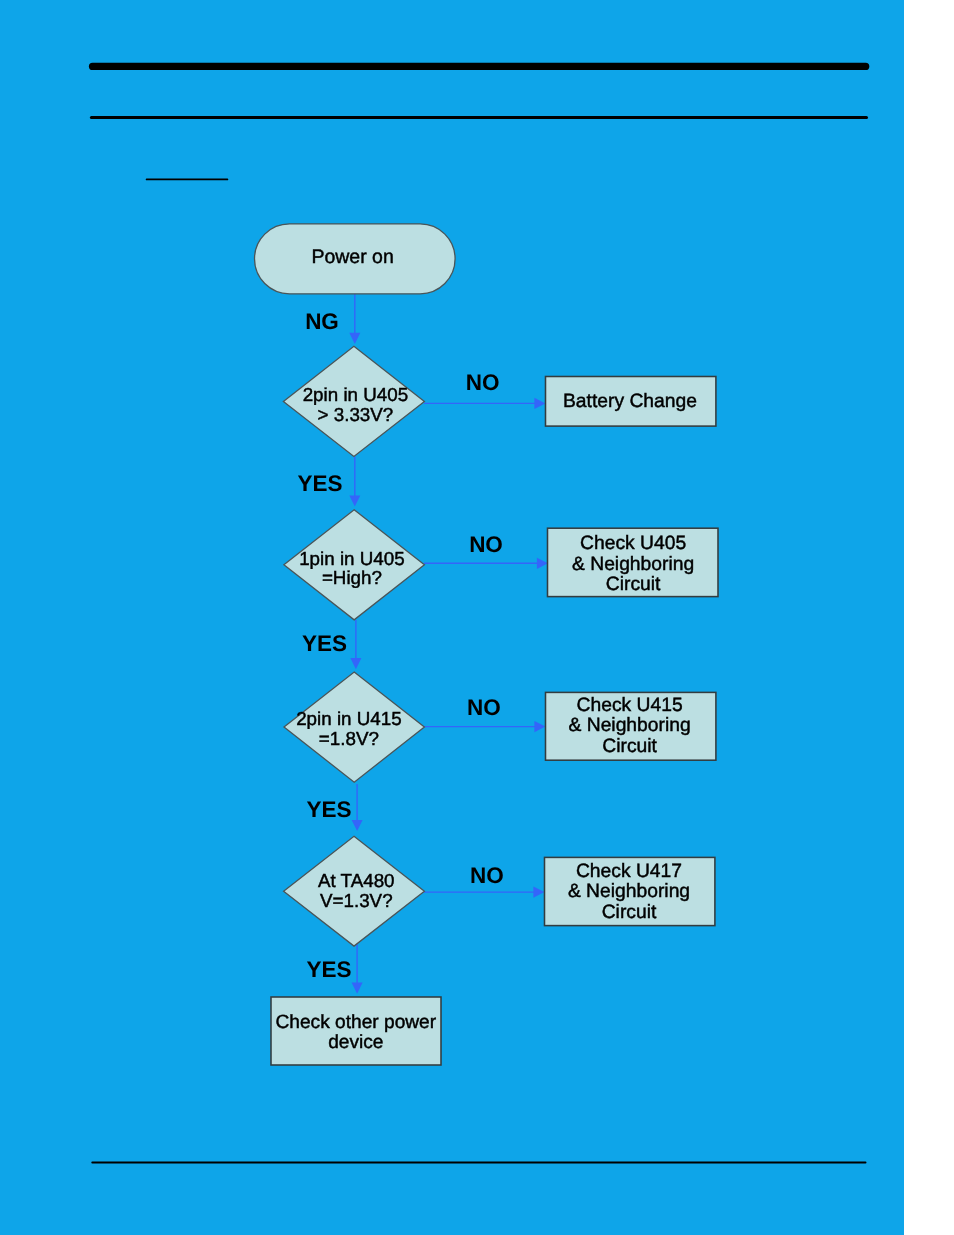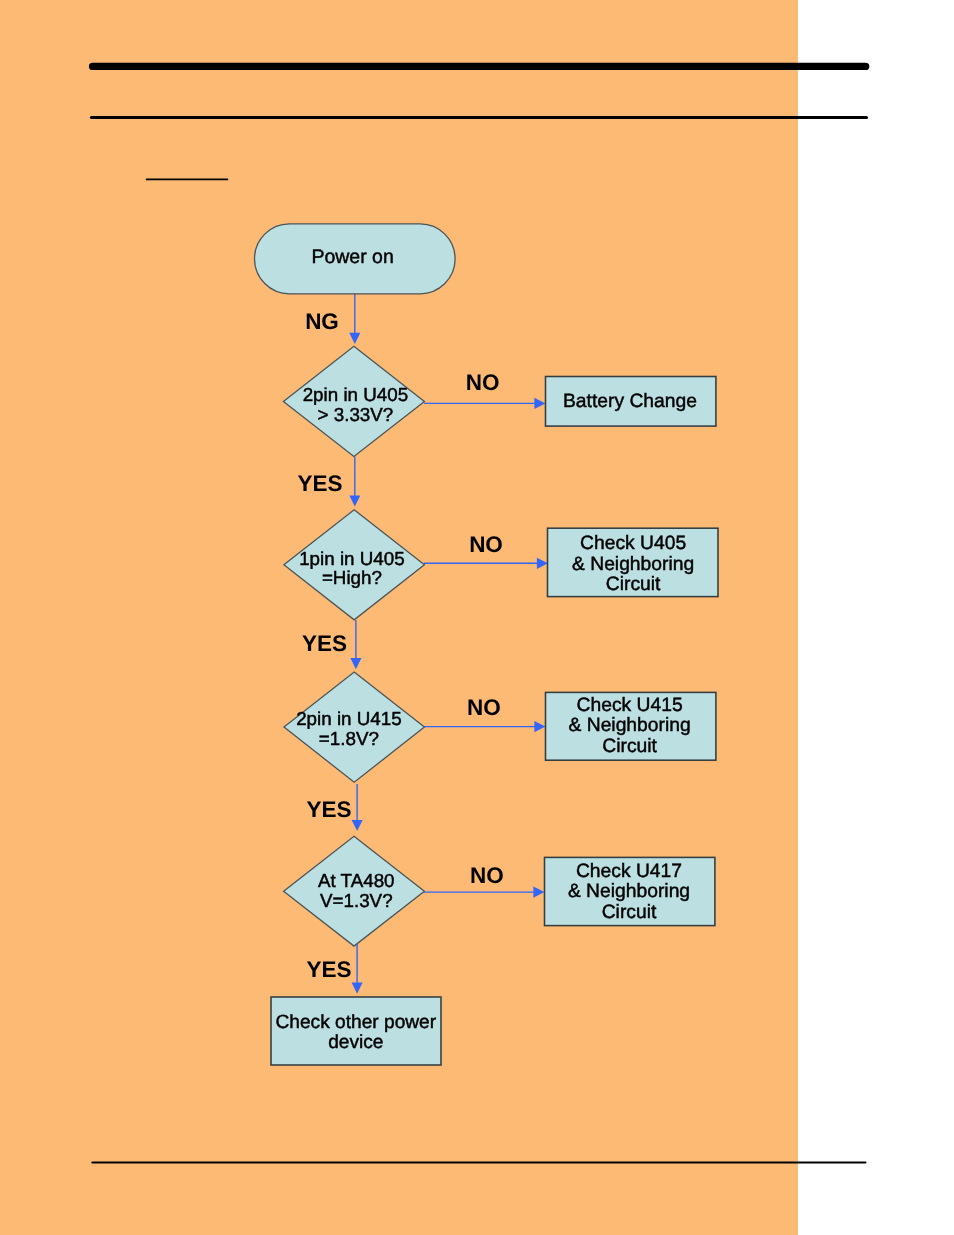--- a/index.html
+++ b/index.html
@@ -1,17 +1,17 @@
 <!DOCTYPE html>
 <html><head>
 <meta charset="utf-8">
 <style>
   html,body{margin:0;padding:0;}
   body{width:954px;height:1235px;background:#fff;font-family:"Liberation Sans",sans-serif;overflow:hidden;}
-  #page{position:relative;width:798px;height:1235px;background:#fdba74;}
+  #page{position:relative;width:904px;height:1235px;background:#0ea5e9;}
   svg#chart{position:absolute;left:0;top:0;width:954px;height:1235px;}
   text{font-family:"Liberation Sans",sans-serif;-webkit-font-smoothing:antialiased;text-rendering:geometricPrecision;}
   .rule{stroke:#000;stroke-linecap:round;}
   .shape{fill:#bcdfe2;stroke:#333c3f;stroke-width:1.55;}
   .shape.diamond{stroke:#4a5558;stroke-width:1.3;}
   .shape.rounded{stroke:#4a5558;stroke-width:1.3;}
   .node-label{font-size:19.5px;fill:#000;text-anchor:middle;stroke:#000;stroke-width:0.45;paint-order:stroke fill;}
   .edge-label{font-size:22.5px;font-weight:bold;fill:#000;text-anchor:middle;}
   .conn{stroke:#3465fa;stroke-width:1.4;fill:none;}
   .arrowhead{fill:#3465fa;}

